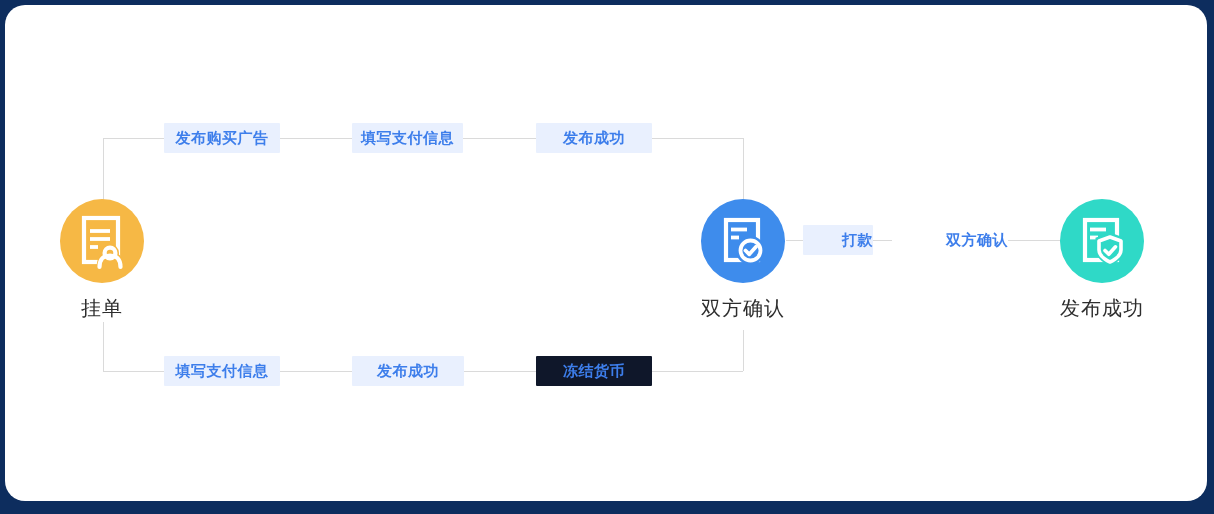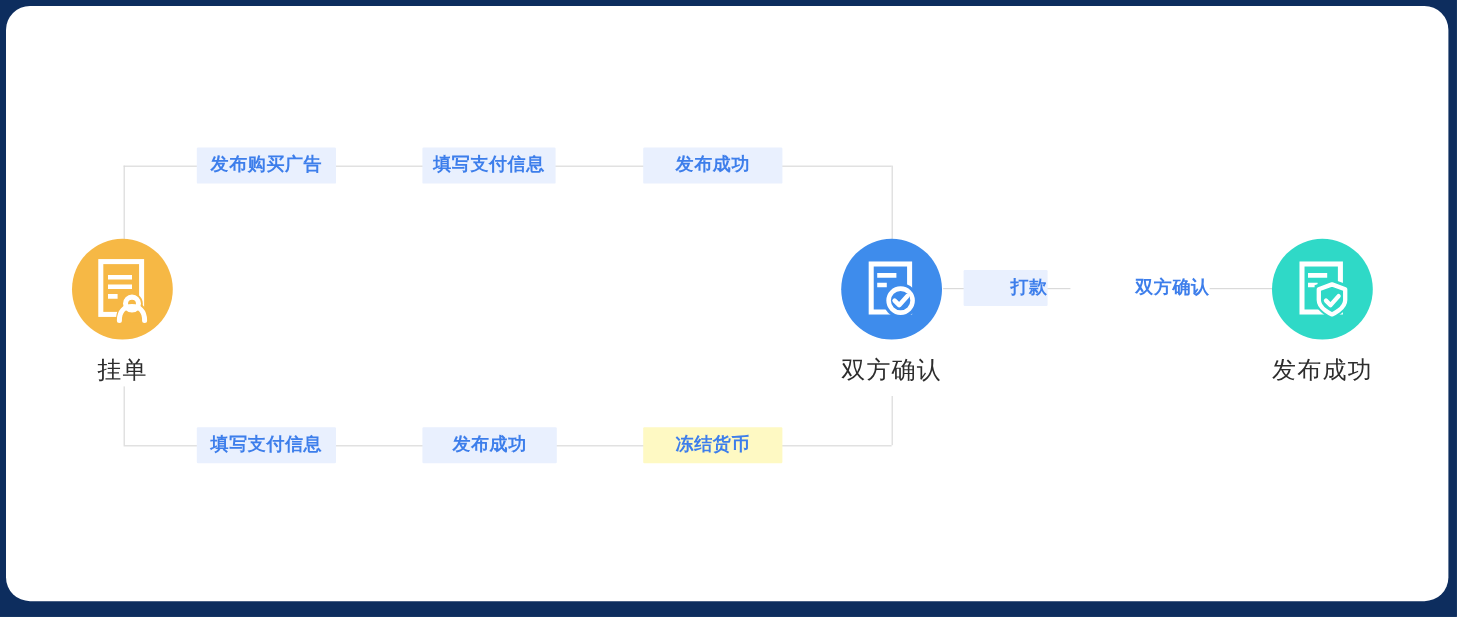--- a/index.html
+++ b/index.html
@@ -97,18 +97,18 @@
     </svg>
   </div>
   <div class="node-label" style="left: 1002px; color: rgb(45, 45, 45);">发布成功</div>
 
   <div class="pill row-top" style="left: 164px; width: 116px; background-color: rgb(233, 240, 254); color: rgb(61, 126, 235);">发布购买广告</div>
   <div class="pill row-top" style="left: 352px; width: 111px; background-color: rgb(233, 240, 254); color: rgb(61, 126, 235);">填写支付信息</div>
   <div class="pill row-top" style="left: 536px; width: 116px; background-color: rgb(233, 240, 254); color: rgb(61, 126, 235);">发布成功</div>
 
   <div class="pill row-bottom" style="left: 164px; width: 116px; background-color: rgb(233, 240, 254); color: rgb(61, 126, 235);">填写支付信息</div>
   <div class="pill row-bottom" style="left: 352px; width: 112px; background-color: rgb(233, 240, 254); color: rgb(61, 126, 235);">发布成功</div>
-  <div class="pill row-bottom" style="left: 536px; width: 116px; background-color: #fef9c3; color: rgb(61, 126, 235);">冻结货币</div>
+  <div class="pill row-bottom" style="left: 536px; width: 116px; background-color: #0f172a; color: rgb(61, 126, 235);">冻结货币</div>
 
   <div class="pill row-mid" style="left: 803px; width: 70px; background-color: rgb(233, 240, 254); color: rgb(61, 126, 235);">打款</div>
   <div class="pill row-mid" style="left: 892px; width: 116px; background-color: #ffffff; color: rgb(61, 126, 235);">双方确认</div>
 
 </div>
 
 </body></html>

